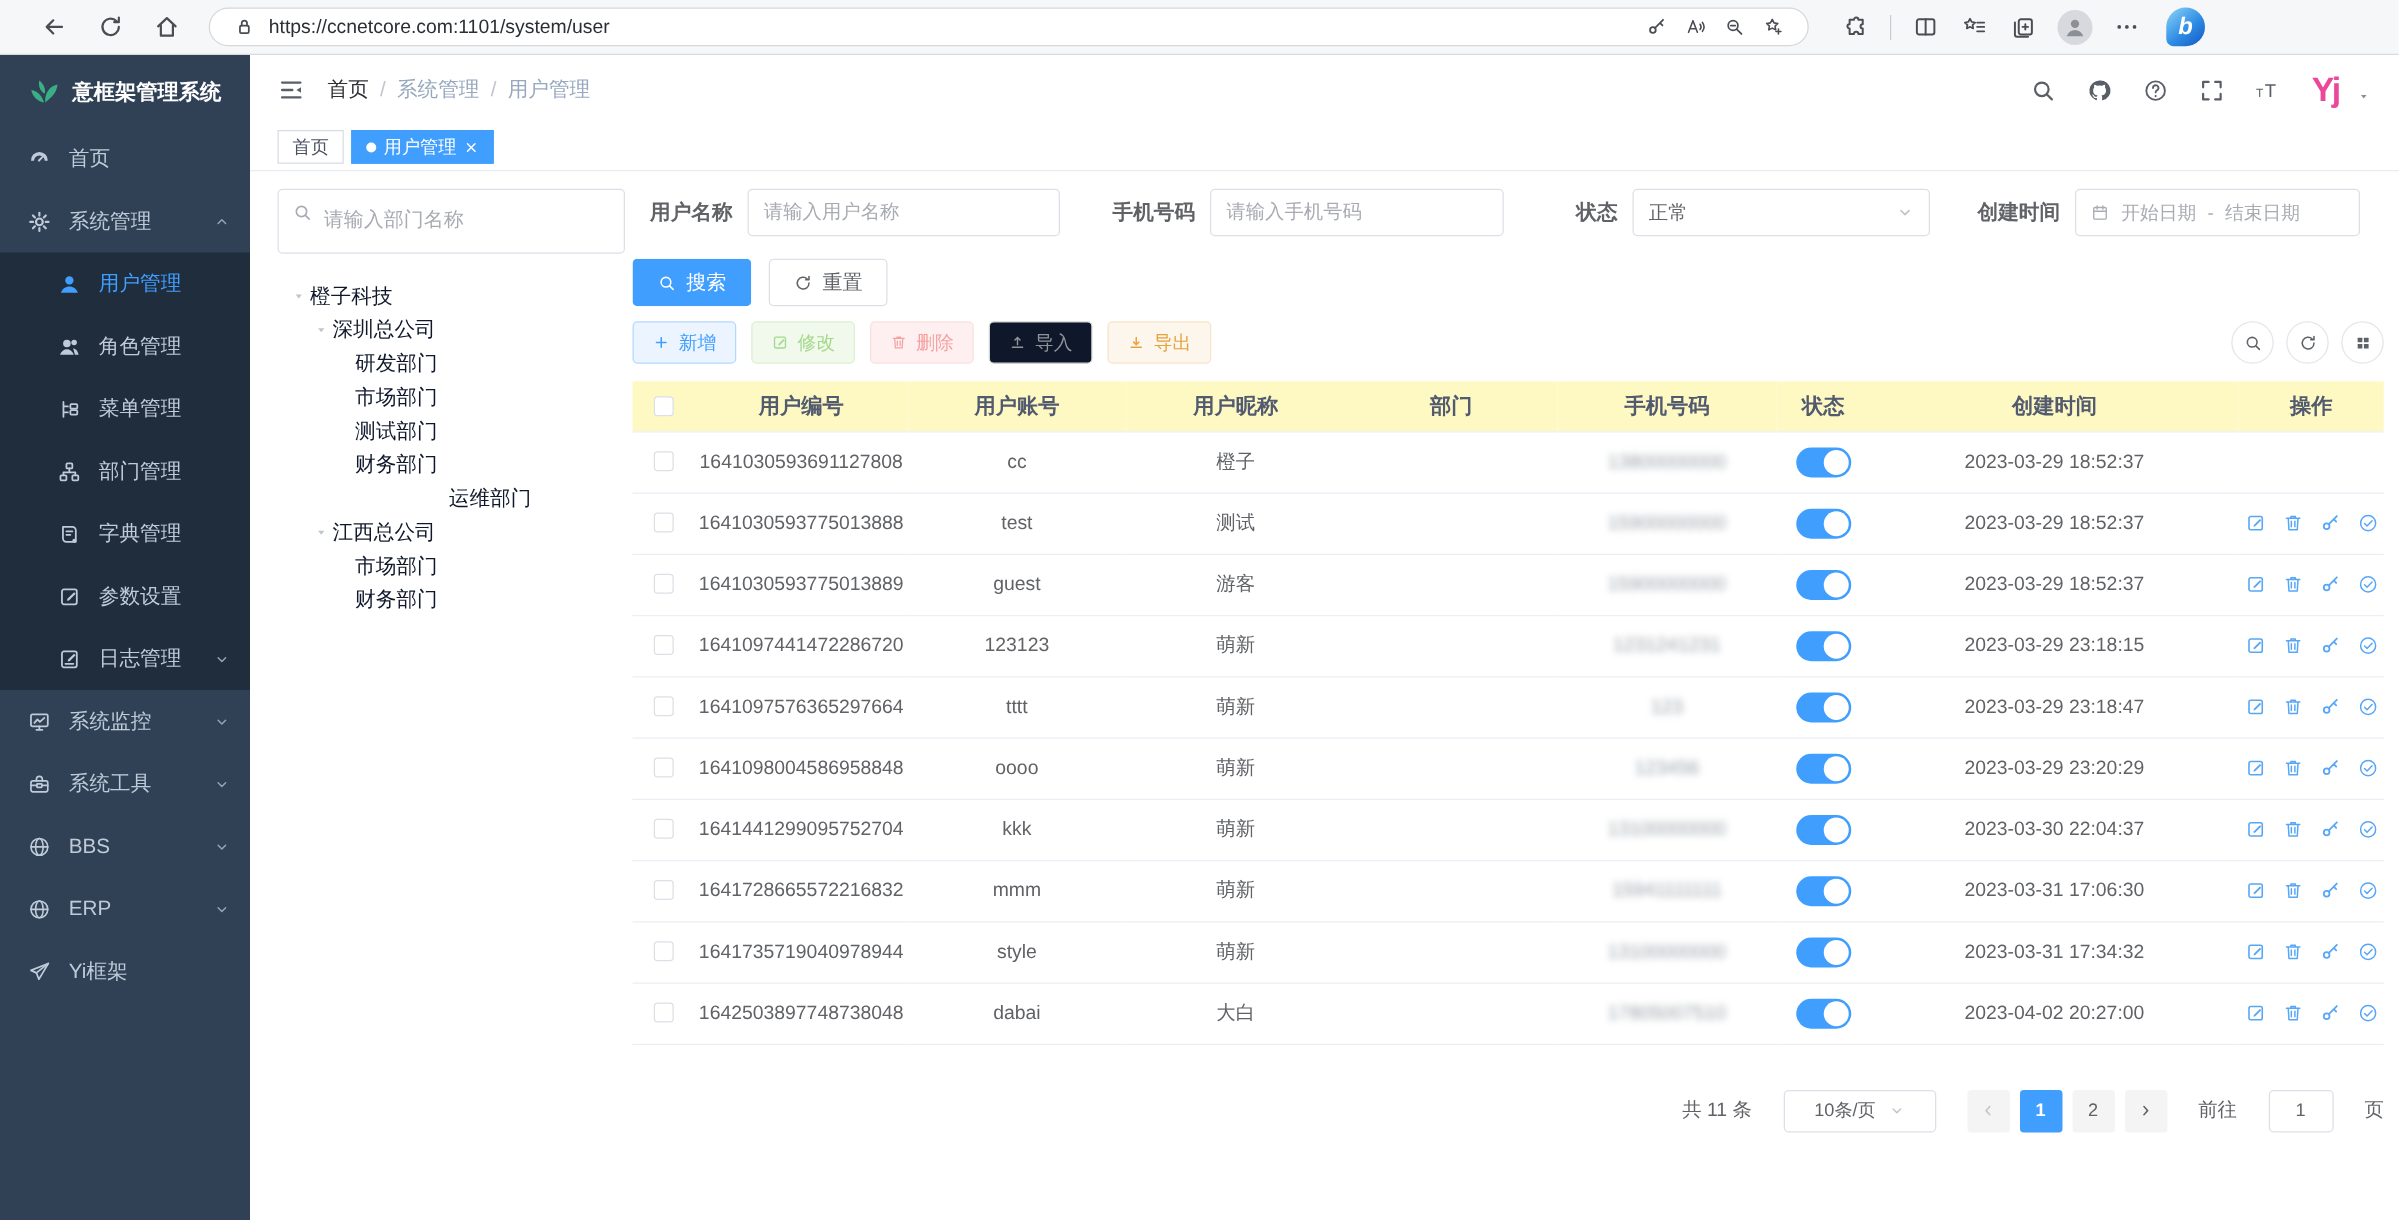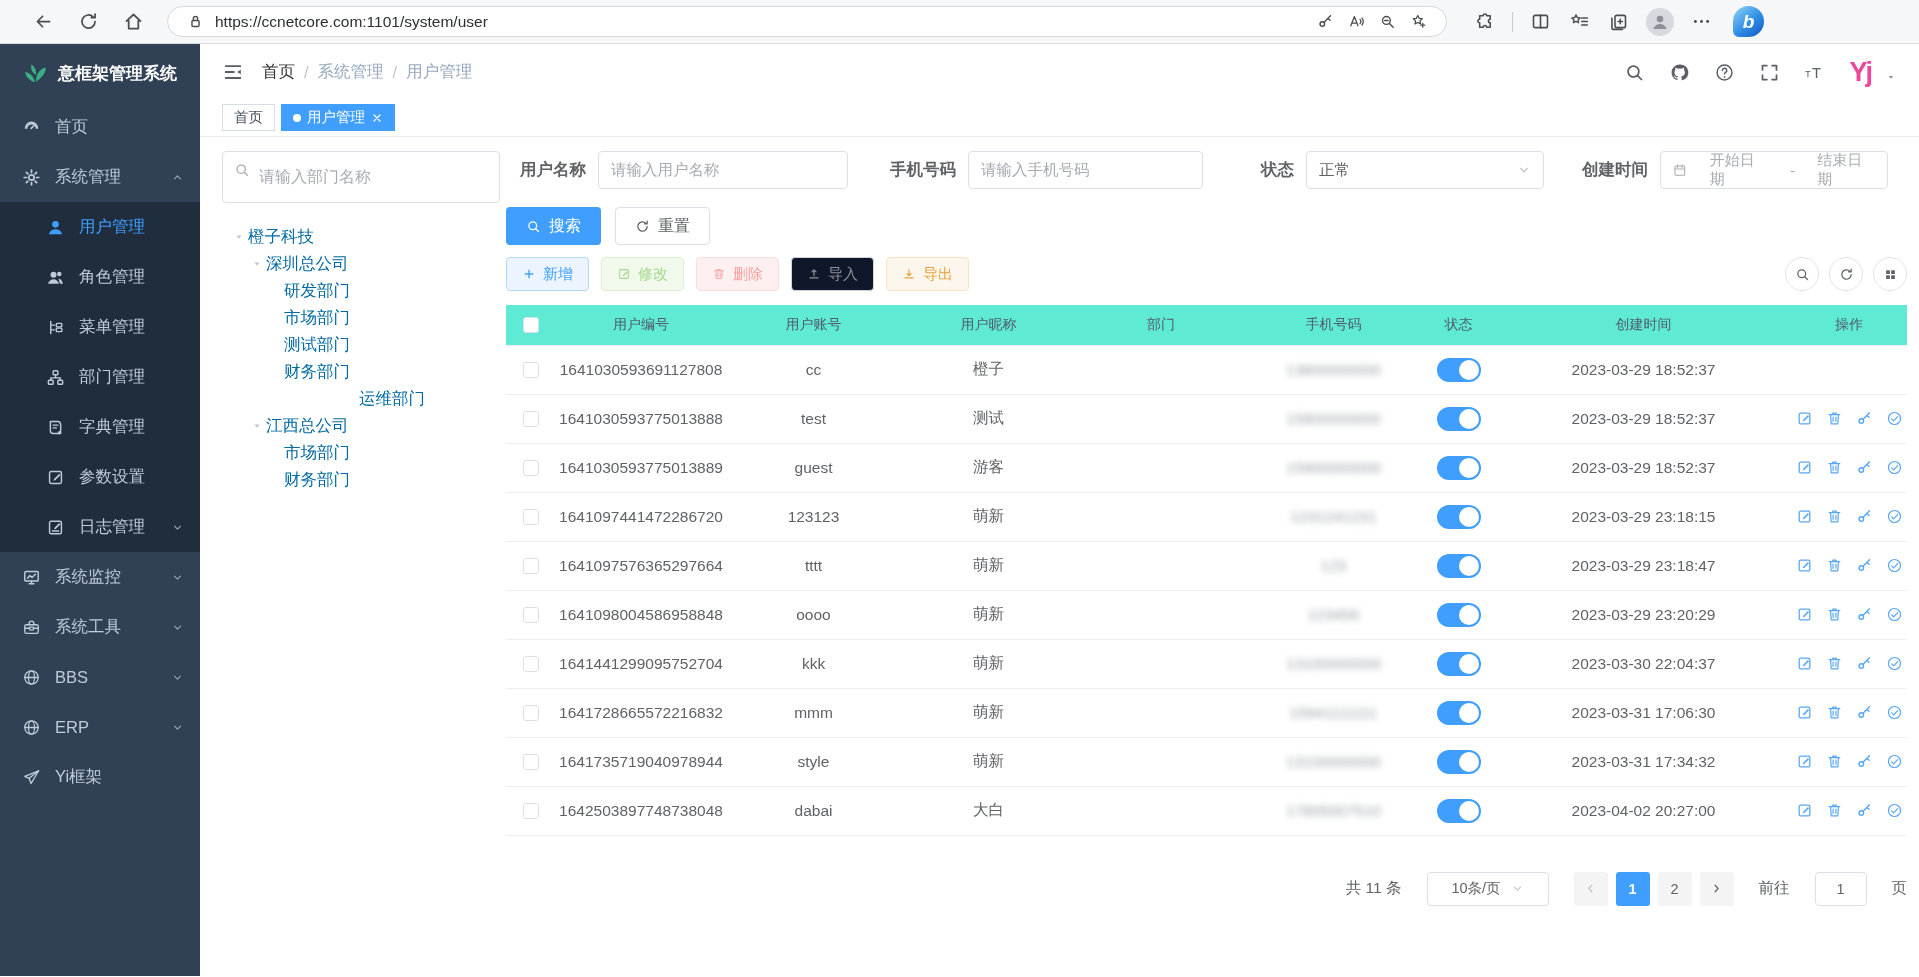--- a/index.html
+++ b/index.html
@@ -65,35 +65,35 @@
   .tab .close{width:12px;height:12px;}
 
   
   .content{flex:1;display:flex;padding:14px 12px 0 22px;gap:6px;min-height:0;}
   .left-col{width:278px;flex-shrink:0;}
   .tree-search{position:relative;}
   .tree-search .s-ico{position:absolute;left:12px;top:11px;width:16px;height:16px;color:#a8abb2;}
   .tree-search input{width:100%;height:52px;border:1px solid #dcdfe6;border-radius:4px;
     padding:0 10px 0 36px;font-size:16px;color:#606266;outline:none;}
   .tree-search input::placeholder{color:#a8abb2;}
-  .tree{margin-top:20px;font-size:16.5px;color:#0369a1;}
+  .tree{margin-top:20px;font-size:16.5px;color:#0f172a;}
   .tree-row{height:27px;display:flex;align-items:center;cursor:pointer;white-space:nowrap;}
   .t-caret{width:18px;height:12px;color:#c0c4cc;flex-shrink:0;}
 
   .right-col{flex:1;min-width:0;display:flex;flex-direction:column;}
   .filter-row{display:flex;align-items:center;height:38px;flex-shrink:0;}
   .f-label{font-size:16.5px;font-weight:700;color:#606266;margin-right:12px;white-space:nowrap;}
   .f-input{height:38px;border:1px solid #dcdfe6;border-radius:4px;padding:0 12px;
     font-size:15.5px;color:#606266;outline:none;}
   .f-input::placeholder{color:#a8abb2;}
   .select{width:238px;height:38px;border:1px solid #dcdfe6;border-radius:4px;display:flex;
     align-items:center;padding:0 12px;font-size:15.5px;color:#606266;cursor:pointer;}
   .select .chev{width:14px;height:14px;margin-left:auto;color:#c0c4cc;}
   .daterange{width:228px;height:38px;border:1px solid #dcdfe6;border-radius:4px;display:flex;
-    align-items:center;gap:22px;padding:0 11px;font-size:15px;color:#a8abb2;cursor:pointer;}
+    align-items:center;gap:9px;padding:0 11px;font-size:15px;color:#a8abb2;cursor:pointer;}
   .daterange .cal{width:16px;height:16px;color:#a8abb2;}
 
   .btn-row{margin-top:18px;display:flex;gap:14px;flex-shrink:0;}
   .btn{height:38px;padding:0 19px;border-radius:4px;font-size:16px;display:inline-flex;
     align-items:center;gap:8px;cursor:pointer;border:1px solid transparent;}
   .btn .bi{width:15px;height:15px;}
   .btn-primary{background:#409EFF;color:#fff;}
   .btn-plain{background:#fff;border-color:#dcdfe6;color:#606266;}
 
   .action-row{margin-top:12px;display:flex;gap:12px;align-items:center;flex-shrink:0;}
@@ -106,21 +106,21 @@
   .b-imp{background:#0f172a;border:1px solid #d3d4d6;color:#909399;}
   .b-exp{background:#fdf6ec;border:1px solid #f6e4c8;color:#e6a23c;}
   .circles{margin-left:auto;display:flex;gap:10px;}
   .circle{width:34px;height:34px;border-radius:50%;border:1px solid #e2e5ea;background:#fff;
     display:flex;align-items:center;justify-content:center;color:#5f6368;cursor:pointer;}
   .circle .bi{width:15px;height:15px;}
 
   
   table{margin-top:14px;width:100%;border-collapse:collapse;table-layout:fixed;
     font-size:15.5px;color:#606266;}
-  thead th{background:#5eead4;height:40px;font-weight:400;color:#515a6e;font-size:14px;
+  thead th{background:#fef9c3;height:40px;font-weight:700;color:#515a6e;font-size:17px;
     text-align:center;border-bottom:1px solid #ebeef5;}
   tbody td{height:49px;text-align:center;border-bottom:1px solid #ebeef5;
     overflow:hidden;white-space:nowrap;}
   .checkbox{display:inline-block;width:16px;height:16px;border:1px solid #dcdfe6;
     border-radius:3px;background:#fff;cursor:pointer;vertical-align:middle;}
   .toggle{display:inline-block;width:44px;height:24px;border-radius:12px;background:#409EFF;
     position:relative;cursor:pointer;vertical-align:middle;}
   .toggle::after{content:'';position:absolute;right:2px;top:2px;width:20px;height:20px;
     border-radius:50%;background:#fff;}
   .blur{filter:blur(3px);color:#9aa0a8;}

